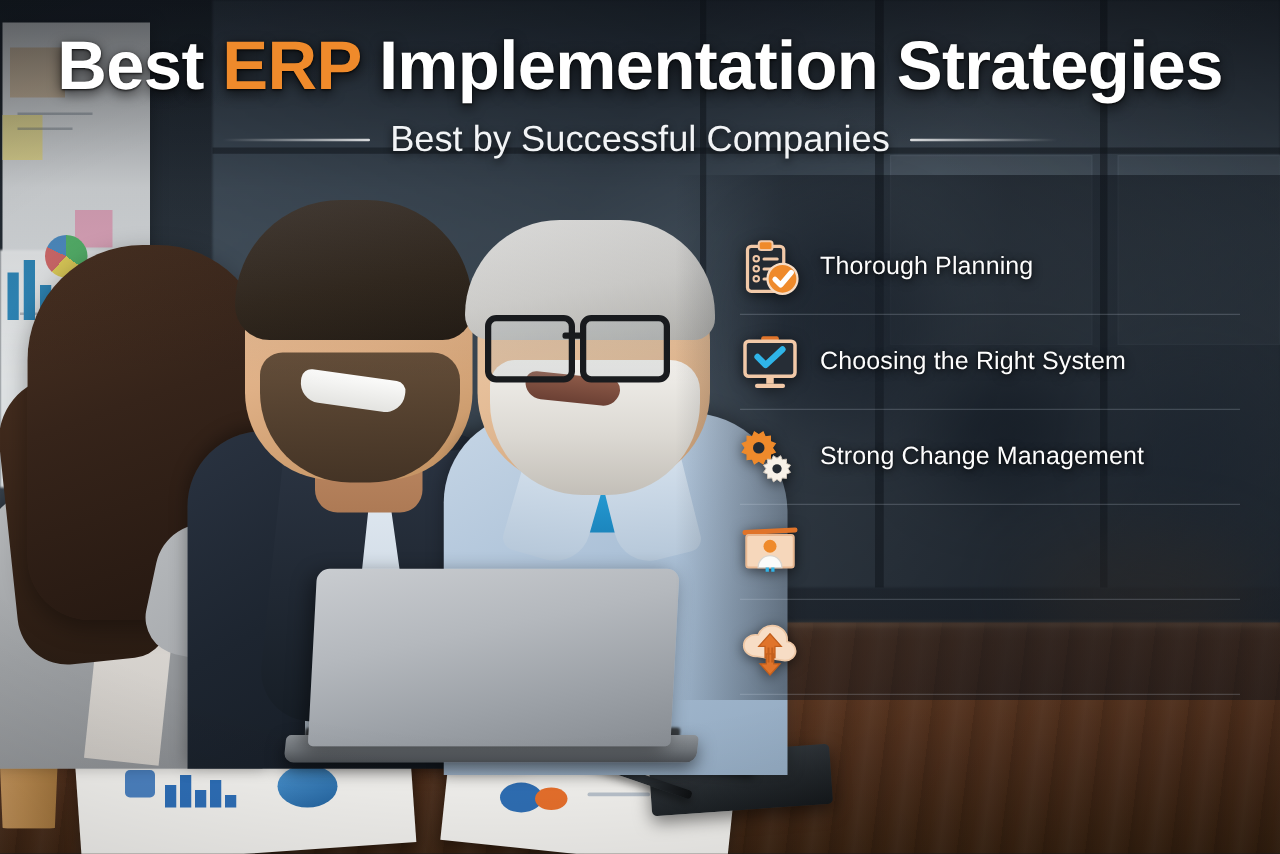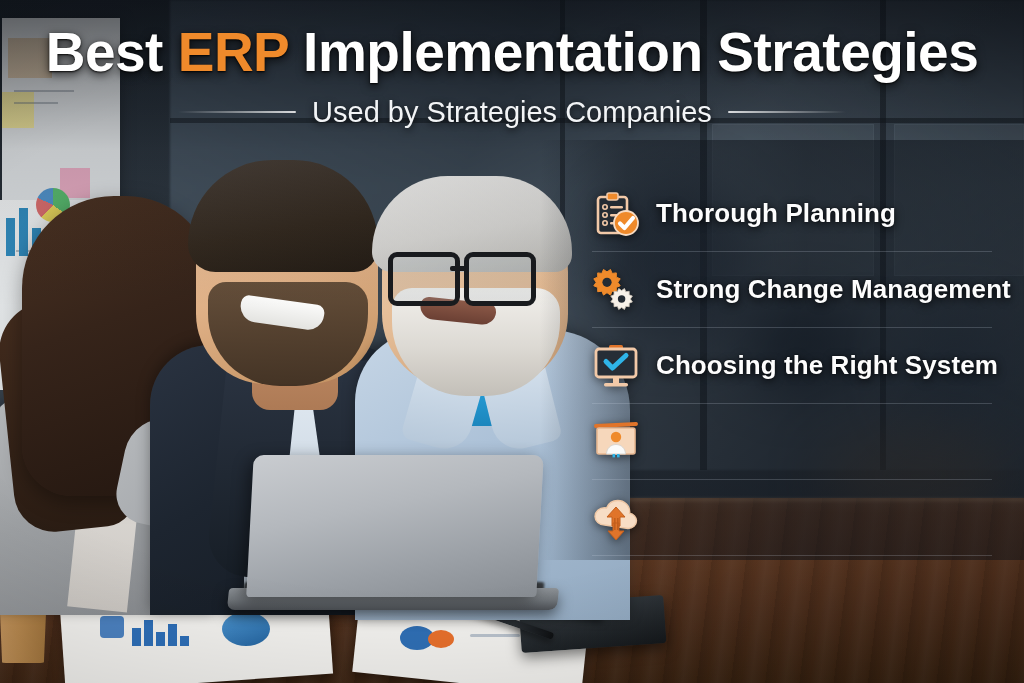--- a/index.html
+++ b/index.html
@@ -191,21 +191,21 @@
     text-shadow:0 2px 7px rgba(0,0,0,.8);}
 
   
   .features{position:absolute;left:592px;top:176px;width:400px;}
   .feat{position:relative;display:flex;align-items:center;gap:16px;height:75px;}
   .feat + .feat{border-top:1px solid rgba(210,222,235,.20);}
   .feat::after{content:"";position:absolute;left:0;bottom:0;width:390px;height:1px;}
   .feat:last-child{border-bottom:1px solid rgba(210,222,235,.20);}
   .ficon{width:48px;height:48px;flex:0 0 48px;display:block;
     filter:drop-shadow(0 2px 5px rgba(0,0,0,.55));}
-  .flabel{font-size:26px;font-weight:700;color:#fdfdfd;white-space:nowrap;
+  .flabel{font-size:20px;font-weight:400;color:#fdfdfd;white-space:nowrap;
     letter-spacing:.1px;text-shadow:0 2px 8px rgba(0,0,0,.85),0 0 2px rgba(0,0,0,.6);}
 </style>
 </head>
 <body>
 
 <div class="stage">
 
   <div class="bg">
     <div class="bg-window"></div>
 
@@ -305,21 +305,21 @@
     <div class="laptop-lid"></div>
   </div>
 
   <div class="vignette"></div>
   <div class="list-scrim"></div>
 
   <div class="header">
     <div class="title"><span>Best </span><span class="hl">ERP</span><span> Implementation Strategies</span></div>
     <div class="subwrap">
       <div class="rule"></div>
-      <div class="subtitle">Used by Strategies Companies</div>
+      <div class="subtitle">Best by Successful Companies</div>
       <div class="rule r"></div>
     </div>
   </div>
 
   <div class="features">
 
     <div class="feat">
       <svg class="ficon" viewBox="0 0 48 48">
         <rect x="6" y="7" width="29" height="36" rx="3" fill="#242b33" stroke="#f2c9a8" stroke-width="2.6"></rect>
         <rect x="15" y="3" width="11" height="7" rx="2" fill="#ef8a2b" stroke="#f2c9a8" stroke-width="1.6"></rect>
@@ -330,45 +330,45 @@
         <rect x="18" y="24" width="13" height="2.4" rx="1.2" fill="#f2c9a8"></rect>
         <rect x="18" y="32" width="9" height="2.4" rx="1.2" fill="#f2c9a8"></rect>
         <circle cx="34" cy="33" r="12" fill="#ef8a2b" stroke="#f7dcc4" stroke-width="1.8"></circle>
         <path d="M28 33.5l4.5 4.5L41 28" fill="none" stroke="#fff" stroke-width="4.2" stroke-linecap="round" stroke-linejoin="round"></path>
       </svg>
       <span class="flabel">Thorough Planning</span>
     </div>
 
     <div class="feat">
       <svg class="ficon" viewBox="0 0 48 48">
+        <rect x="17" y="3" width="14" height="4.5" rx="1.6" fill="#e0742a"></rect>
+        <rect x="4" y="7" width="40" height="28" rx="3" fill="#262d36" stroke="#f2c9a8" stroke-width="2.8"></rect>
+        <path d="M14 19.5l6.5 6.5L34 13.5" fill="none" stroke="#2fb4e8" stroke-width="5" stroke-linecap="round" stroke-linejoin="round"></path>
+        <rect x="21" y="35" width="6" height="6" fill="#f2c9a8"></rect>
+        <rect x="12" y="41" width="24" height="3.4" rx="1.6" fill="#f2c9a8"></rect>
+      </svg>
+      <span class="flabel">Choosing the Right System</span>
+    </div>
+
+    <div class="feat">
+      <svg class="ficon" viewBox="0 0 48 48">
         <g fill="#ef8a2b" stroke="#ef8a2b" stroke-width="1">
           <path d="M18.5 3.5l1.6 3.9 4.2-.5 0 4.3 3.9 1.6-2.4 3.5 2.4 3.5-3.9 1.6 0 4.3-4.2-.5-1.6 3.9-3.5-2.4-3.5 2.4-1.6-3.9-4.2.5 0-4.3-3.9-1.6 2.4-3.5-2.4-3.5 3.9-1.6 0-4.3 4.2.5 1.6-3.9 3.5 2.4z"></path>
         </g>
         <circle cx="15" cy="16.3" r="4.6" fill="#242b33"></circle>
         <g fill="#f7f1e8" stroke="#cfc6ba" stroke-width=".8">
           <path d="M32.5 22.5l1.3 3.2 3.4-.4 0 3.5 3.2 1.3-2 2.9 2 2.9-3.2 1.3 0 3.5-3.4-.4-1.3 3.2-2.9-2-2.9 2-1.3-3.2-3.4.4 0-3.5-3.2-1.3 2-2.9-2-2.9 3.2-1.3 0-3.5 3.4.4 1.3-3.2 2.9 2z"></path>
         </g>
         <circle cx="29.6" cy="33" r="3.7" fill="#242b33"></circle>
       </svg>
       <span class="flabel">Strong Change Management</span>
     </div>
 
     <div class="feat">
       <svg class="ficon" viewBox="0 0 48 48">
-        <rect x="17" y="3" width="14" height="4.5" rx="1.6" fill="#e0742a"></rect>
-        <rect x="4" y="7" width="40" height="28" rx="3" fill="#262d36" stroke="#f2c9a8" stroke-width="2.8"></rect>
-        <path d="M14 19.5l6.5 6.5L34 13.5" fill="none" stroke="#2fb4e8" stroke-width="5" stroke-linecap="round" stroke-linejoin="round"></path>
-        <rect x="21" y="35" width="6" height="6" fill="#f2c9a8"></rect>
-        <rect x="12" y="41" width="24" height="3.4" rx="1.6" fill="#f2c9a8"></rect>
-      </svg>
-      <span class="flabel">Choosing the Right System</span>
-    </div>
-
-    <div class="feat">
-      <svg class="ficon" viewBox="0 0 48 48">
         <rect x="2" y="5" width="44" height="4" rx="1.8" fill="#e0742a" transform="rotate(-3 24 7)"></rect>
         <rect x="5" y="10" width="38" height="26" rx="2" fill="#f6d7bb" stroke="#e8b892" stroke-width="1.6"></rect>
         <circle cx="24" cy="19" r="5.2" fill="#ef8a2b"></circle>
         <path d="M14.5 36c0-5.6 4.3-9.5 9.5-9.5s9.5 3.9 9.5 9.5z" fill="#fbfbfa" stroke="#dad6d0" stroke-width="1"></path>
         <rect x="20.5" y="36" width="2.6" height="3.4" fill="#2fb4e8"></rect>
         <rect x="25" y="36" width="2.6" height="3.4" fill="#2fb4e8"></rect>
       </svg>
     </div>
 
     <div class="feat">

